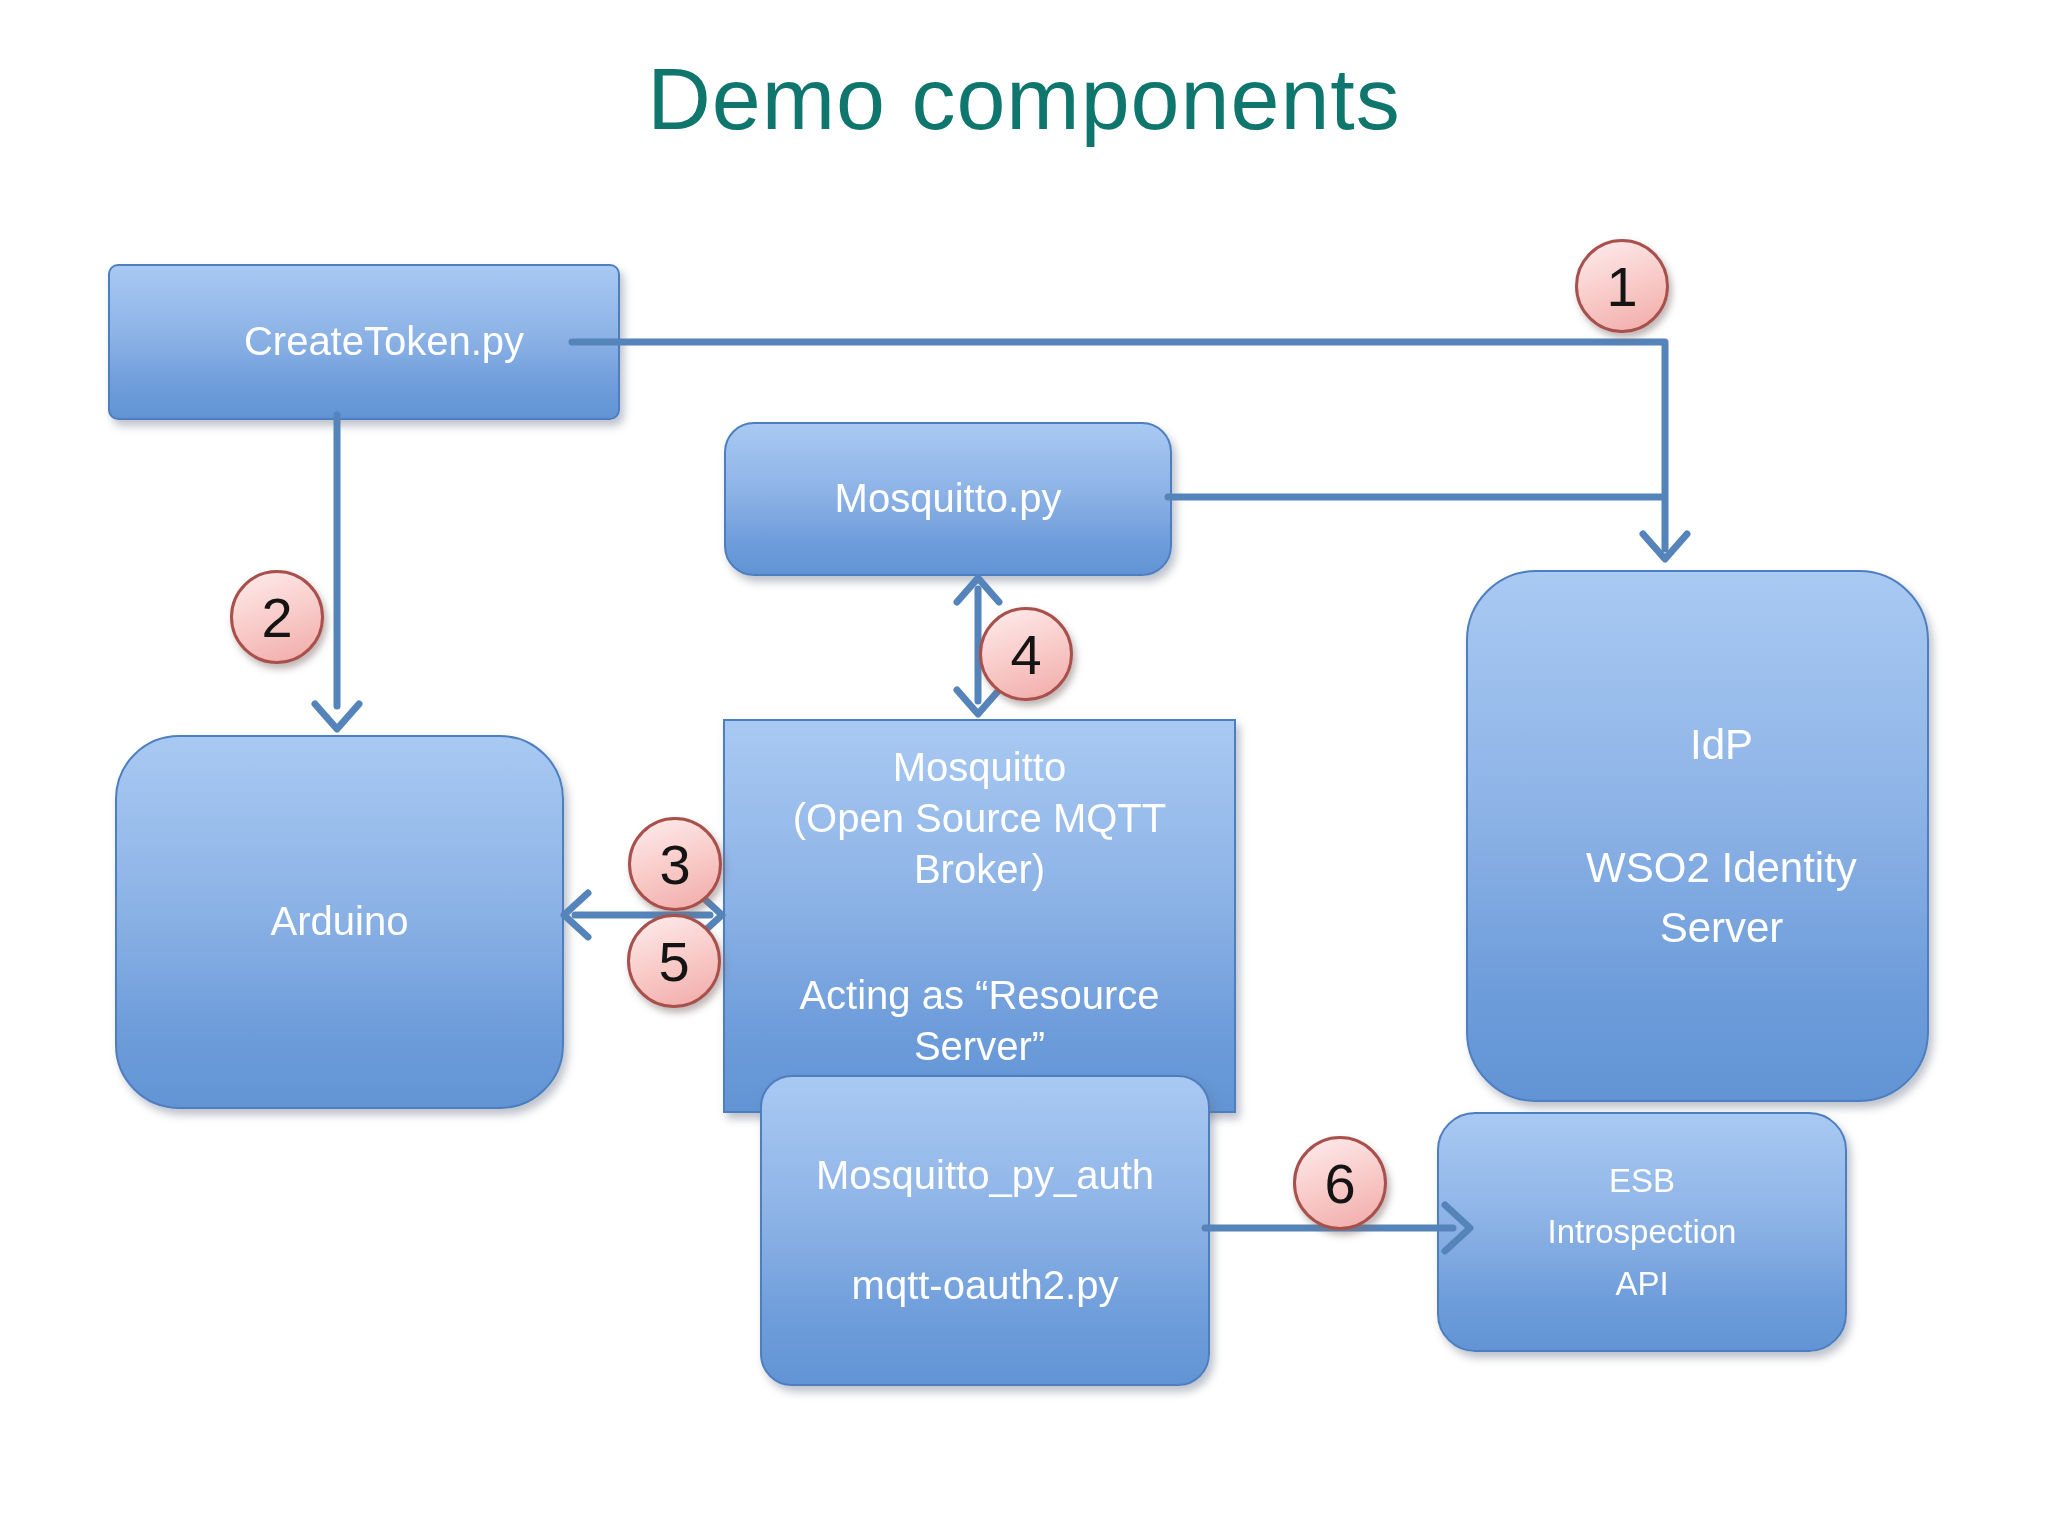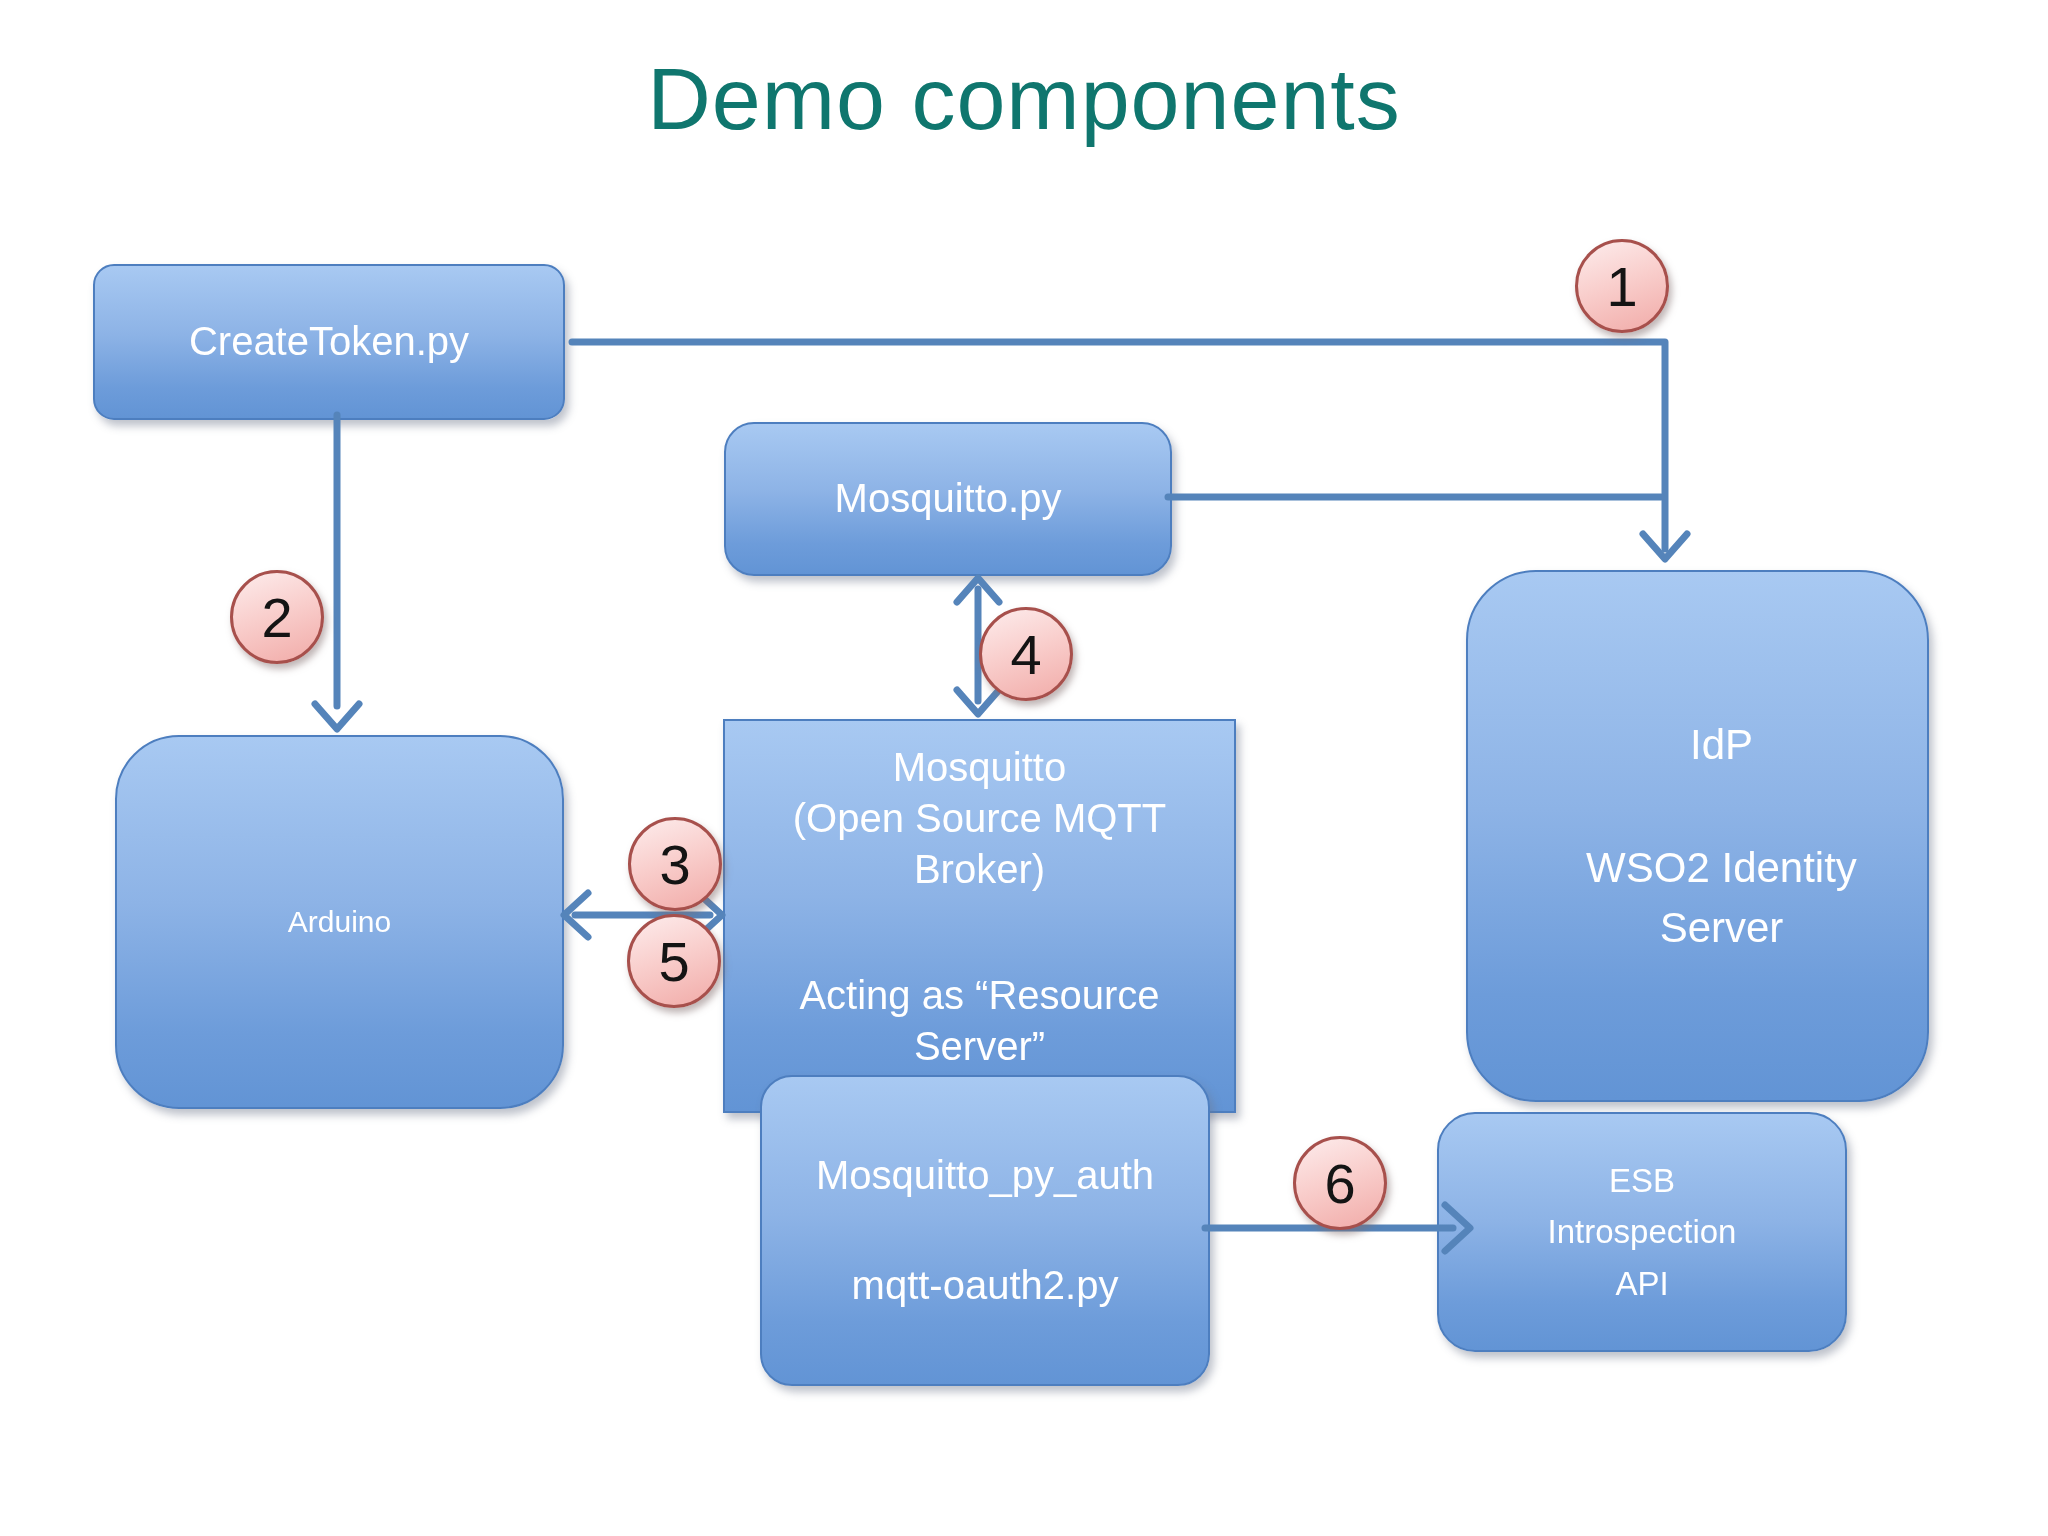--- a/index.html
+++ b/index.html
@@ -22,23 +22,23 @@
     background:linear-gradient(180deg,#a8c9f2 0%,#8db3e6 45%,#6d9cda 80%,#6294d5 100%);
     border:2.5px solid #4d7ebf;
     box-shadow:4px 6px 8px rgba(110,120,140,0.45);
     color:#ffffff;
     display:flex;flex-direction:column;align-items:center;justify-content:center;
     text-align:center;
     font-size:40px;line-height:1.28;
   }
   .node .ln{display:block;}
 
-  .box-createtoken{left:93px;top:264px;width:468px;height:152px;border-radius:21px;z-index:3;}
+  .box-createtoken{left:108px;top:264px;width:468px;height:152px;border-radius:10px;z-index:3;padding-left:40px;}
   .box-refresher {left:724px;top:422px;width:444px;height:150px;border-radius:30px;z-index:3;}
-  .box-arduino   {left:115px;top:735px;width:445px;height:370px;border-radius:64px;font-size:30px;z-index:3;}
+  .box-arduino   {left:115px;top:735px;width:445px;height:370px;border-radius:64px;font-size:40px;z-index:3;}
   .box-mosquitto {left:723px;top:719px;width:513px;height:394px;border-radius:0;justify-content:flex-start;padding-top:21px;box-sizing:border-box;z-index:1;}
   .box-mosquitto .wrapline{max-width:450px;}
   .box-mosquitto .spacer{height:74px;}
   .box-idp       {left:1466px;top:570px;width:411px;height:528px;border-radius:70px;font-size:42px;line-height:1.42;z-index:3;padding-left:48px;}
   .box-idp .spacer{height:64px;}
   .box-idp .wrapline{max-width:320px;}
   .box-mpa       {left:760px;top:1075px;width:446px;height:307px;border-radius:32px;z-index:2;}
   .box-mpa .spacer{height:58px;}
   .box-esb       {left:1437px;top:1112px;width:406px;height:236px;border-radius:38px;font-size:33px;line-height:1.55;z-index:3;}
 

